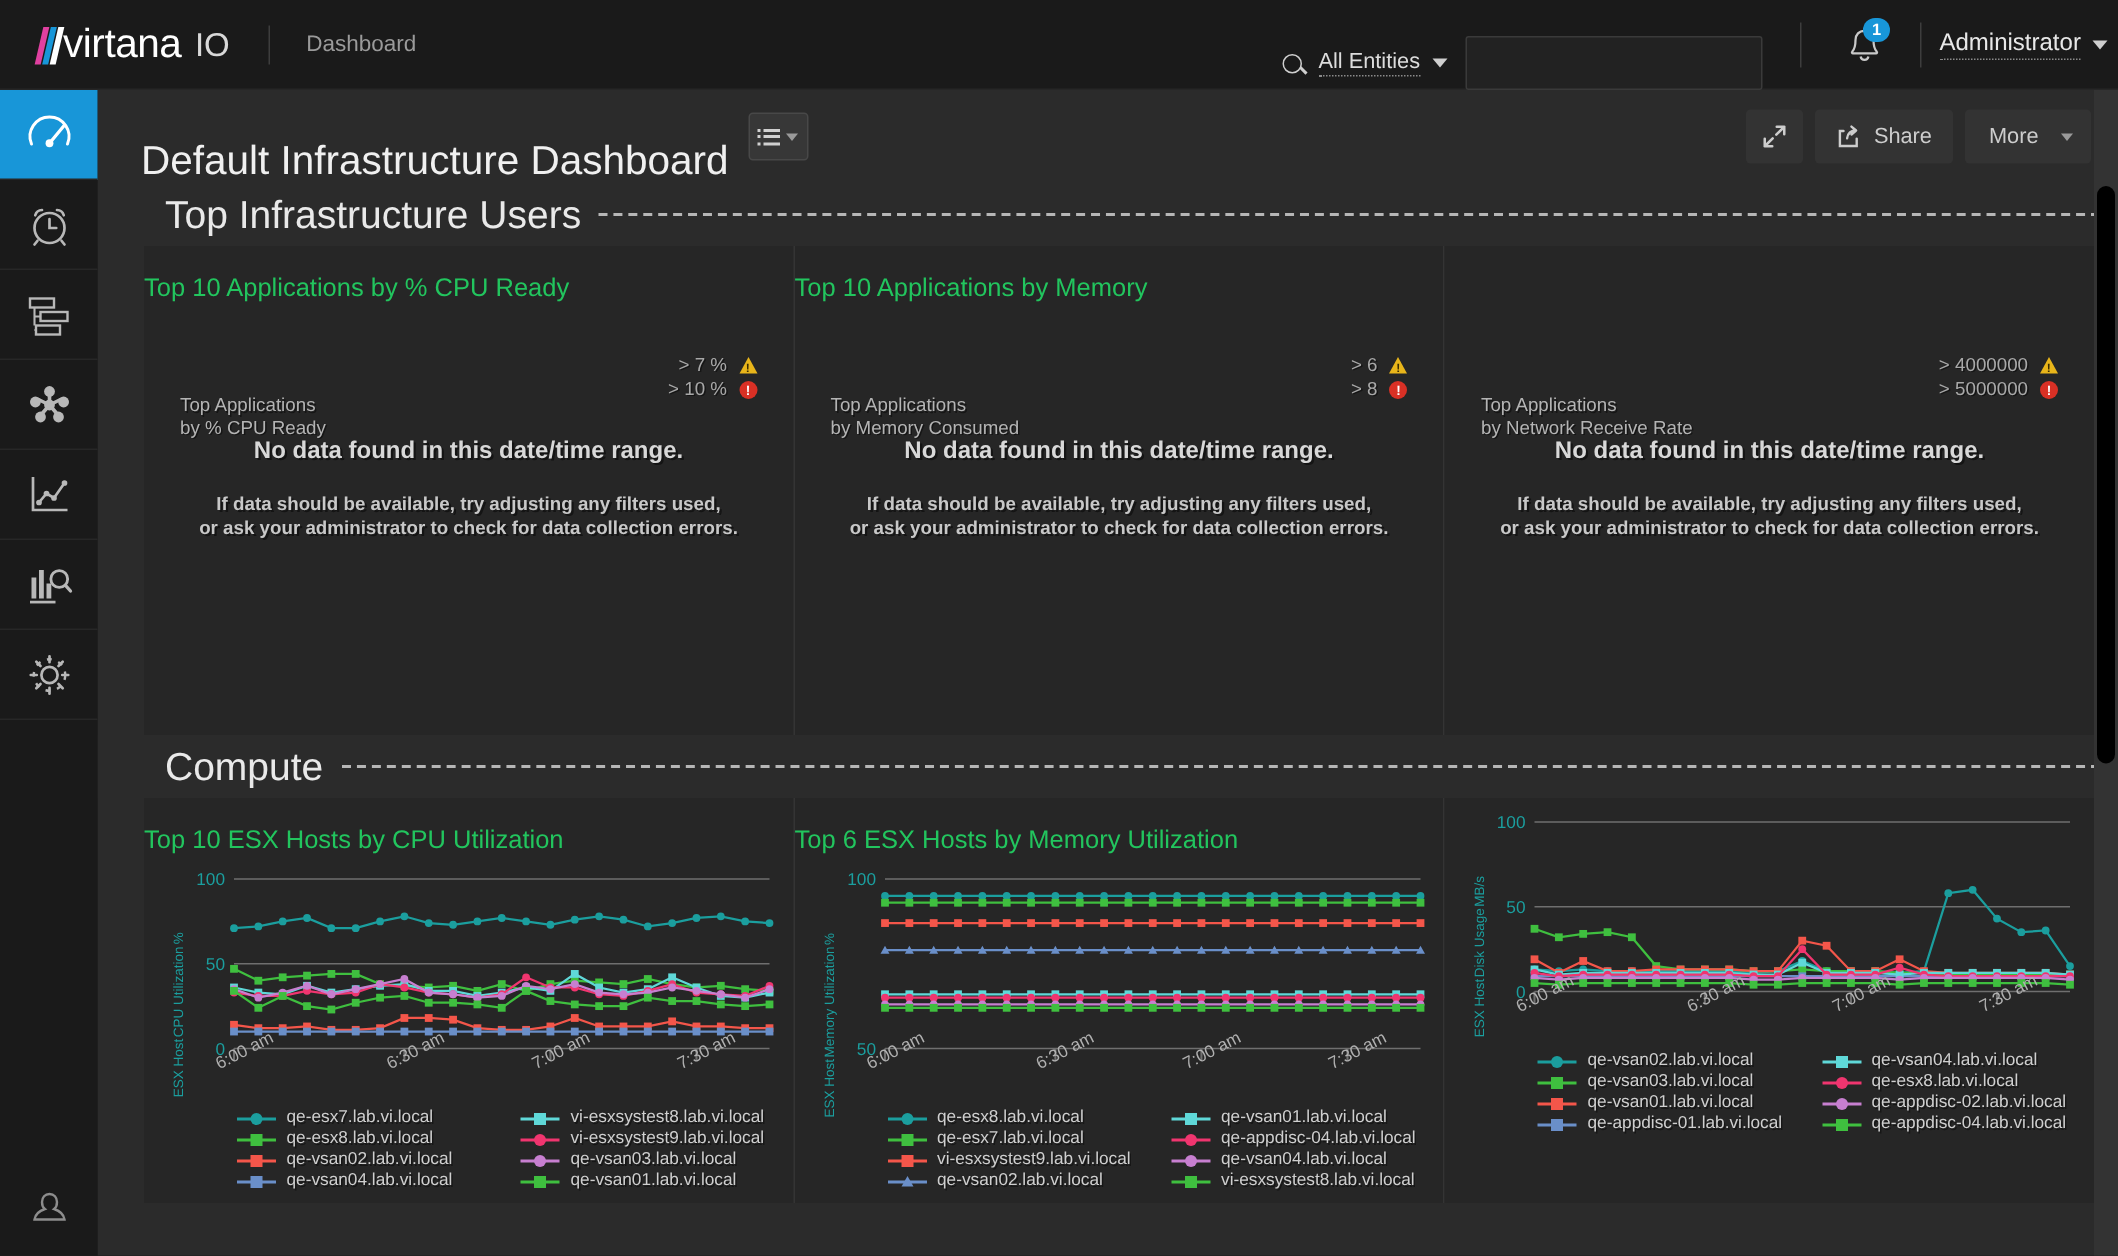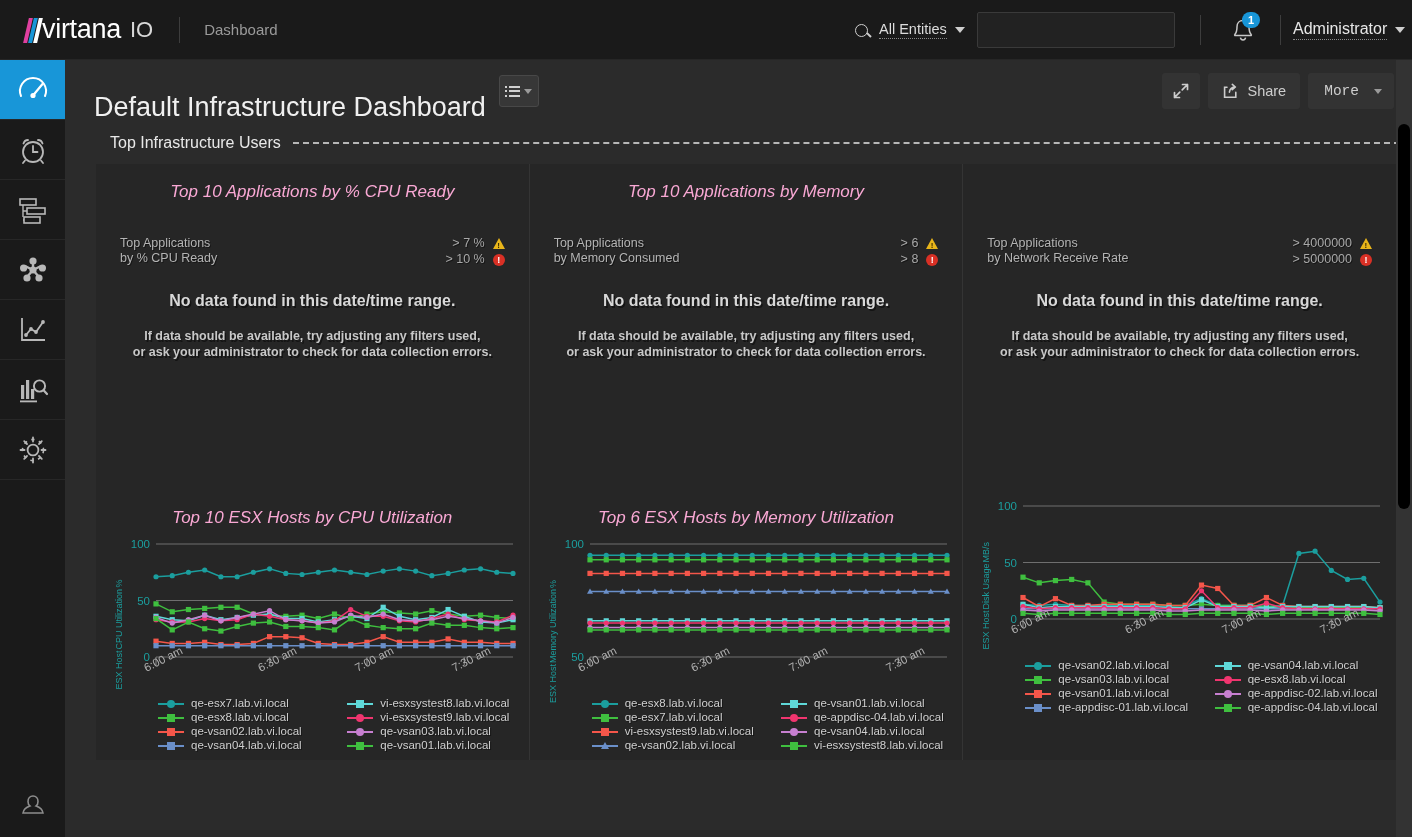--- a/index.html
+++ b/index.html
@@ -29,21 +29,21 @@
     color: #d8d8d8; font-size: 22px; margin-left: 9px;
     line-height: 27px; font-weight: 300;
   }
   #topbar-div1 {
     width: 1px; height: 26px; background: #3d3d3d; margin-left: 26px;
   }
   #breadcrumb {
     color: #9a9a9a; font-size: 15px; margin-left: 24px;
   }
   #search-area {
-    position: absolute; left: 855px; top: 0; height: 60px;
+    position: absolute; left: 855px; top: 12px; height: 60px;
     display: flex; align-items: center;
   }
   .mag { width: 13px; height: 13px; border: 1.7px solid #cfcfcf; border-radius: 50%;
          position: relative; }
   .mag::after { content:''; position:absolute; width:6px; height:1.7px; background:#cfcfcf;
                 right:-5px; bottom:0px; transform: rotate(45deg); }
   #all-entities {
     color: #dcdcdc; font-size: 14.5px; margin-left: 11px;
     border-bottom: 1px dotted #8a8a8a; padding-bottom: 1px;
   }
@@ -112,52 +112,52 @@
   .li-bar { width:11px; height:2px; background:#d0d0d0; }
   .mini-caret { width:0;height:0;border-left:4px solid transparent;border-right:4px solid transparent;
                 border-top:5px solid #9a9a9a; margin-left:1px;}
   #head-actions { position: absolute; right: 18px; top: 13px; display: flex; gap: 8px; }
   .hbtn {
     height: 36px; background: #333333; border-radius: 3px;
     display: flex; align-items: center; justify-content: center;
     color: #cdcdcd; font-size: 14.5px; padding: 0 14px; gap: 8px;
   }
   #btn-expand { width: 38px; padding: 0; }
-  #btn-more { padding: 0 12px 0 16px; gap: 14px; font-family: Liberation Mono, monospace; }
+  #btn-more { padding: 0 12px 0 16px; gap: 14px; }
 
   
   .section-head {
     height: 42px; display: flex; align-items: center; padding-left: 45px;
     background: #2b2b2b;
   }
-  .section-label { color: #e9e9e9; font-size: 16px; font-weight: 400; white-space: nowrap; }
+  .section-label { color: #e9e9e9; font-size: 26px; font-weight: 400; white-space: nowrap; }
   .dashline {
     flex: 1; height: 0; margin-left: 12px; margin-right: 12px;
     border-top: 2px dashed #cfcfcf; opacity: .85;
   }
 
   
   .panel-row { display: flex; margin: 0 16px 0 31px; }
   .panel {
     flex: 1; background: #262626; position: relative;
     border-right: 1px solid #343434;
   }
   .panel:last-child { border-right: none; }
   .panel-title {
-    text-align: center; color: #f9a8d4; font-size: 17px;
-    padding-top: 18px; font-weight: 400; font-style: italic;
+    color: #22c55e; font-size: 17px;
+    padding-top: 18px; font-weight: 400;
   }
 
   
   .thresh {
     position: absolute; top: 72px; left: 24px; right: 24px;
     display: flex; justify-content: space-between; align-items: flex-start;
   }
   .thresh-left { color: #b4b4b4; font-size: 12.5px; line-height: 15px;
-                 text-shadow: 1px 1px 0 #151515; }
+                 text-shadow: 1px 1px 0 #151515; margin-top: 27px; }
   .thresh-right { display: flex; flex-direction: column; gap: 1px; align-items: flex-end; }
   .thresh-row { display: flex; align-items: center; gap: 8px; }
   .thresh-val { color: #a8a8a8; font-size: 12.5px; line-height: 15px;
                 text-shadow: 1px 1px 0 #151515; }
   .tri-warn {
     width: 0; height: 0; border-left: 6px solid transparent; border-right: 6px solid transparent;
     border-bottom: 11px solid #e8b51a; position: relative;
   }
   .tri-warn::after { content:'!'; position:absolute; left:-1.5px; top:2.5px; font-size:8px;
                      color:#3a2c00; font-weight:bold; }
@@ -460,20 +460,24 @@
       <div class="nodata">
         <div class="nd-title">No data found in this date/time range.</div>
         <div class="nd-sub">
           <div>If data should be available, try adjusting any filters used,</div>
           <div>or ask your administrator to check for data collection errors.</div>
         </div>
       </div>
     </div>
   </div>
 
+  <div class="section-head">
+    <div class="section-label">Compute</div>
+    <div class="dashline"></div>
+  </div>
 
   <div class="panel-row">
     <div class="panel chart-panel">
       <div class="panel-title">Top 10 ESX Hosts by CPU Utilization</div>
       <div class="chart-area">
           <svg width="433" height="155" class="chart-svg">
             <line x1="60" x2="417" y1="123" y2="123" stroke="#6f6f6f" stroke-width="1"></line>
             <text x="54" y="127" fill="#1b9e9e" font-size="11.5" text-anchor="end" font-family="&quot;Liberation Sans&quot;, sans-serif">0</text>
             <line x1="60" x2="417" y1="66.5" y2="66.5" stroke="#6f6f6f" stroke-width="1"></line>
             <text x="54" y="70.5" fill="#1b9e9e" font-size="11.5" text-anchor="end" font-family="&quot;Liberation Sans&quot;, sans-serif">50</text>

